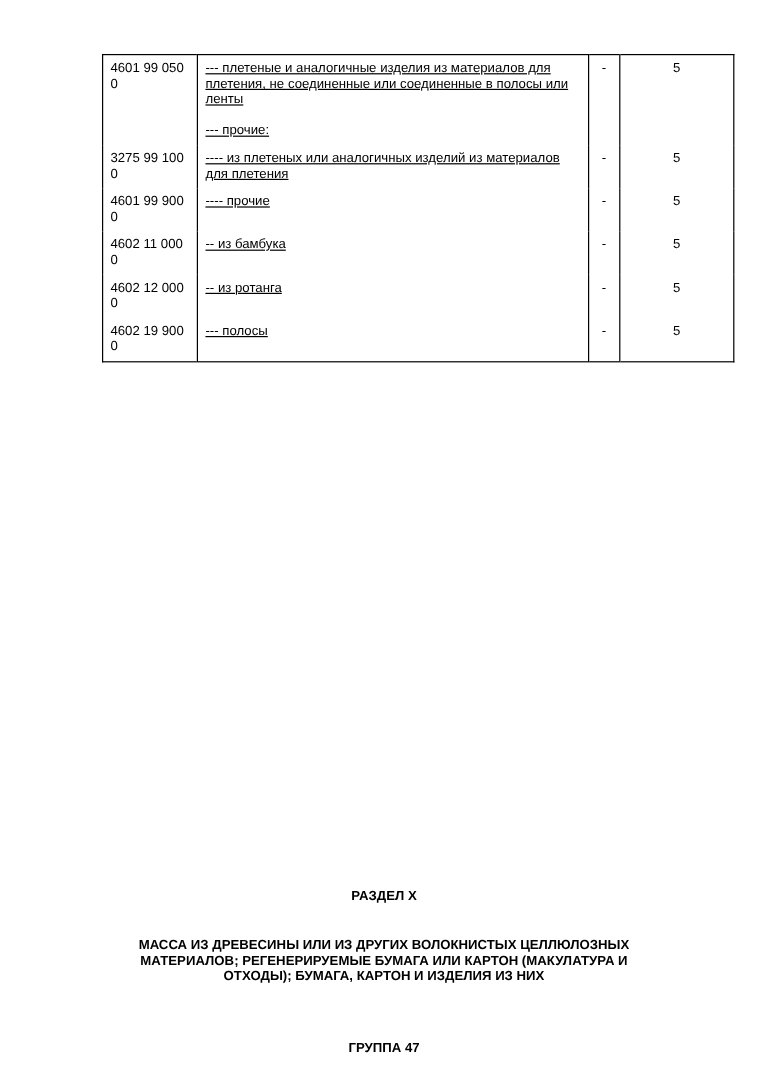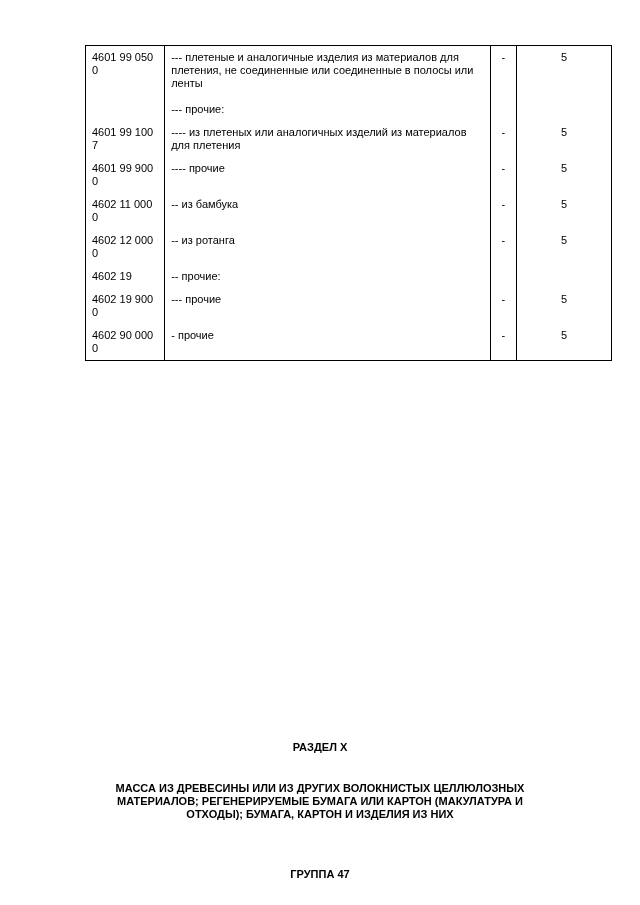--- a/index.html
+++ b/index.html
@@ -30,21 +30,21 @@
     font-size: 11px;
     line-height: 13px;
     table-layout: fixed;
   }
   table.tariff td {
     vertical-align: top;
     padding: 5px 6px 5px 6px;
     margin-left: 16px;
   }
   td.code-col  { width: 75px; }
-  td.desc-col  { width: 308px; border-left: 1px solid #000000; }
+  td.desc-col  { width: 308px; border-left: 1px solid #000000; text-decoration: underline; }
   td.duty-col  { width: 25px;  border-left: 1px solid #000000; text-align: center; }
   td.rate-col  { width: 90px;  border-left: 1px solid #000000; text-align: center; }
   td.desc-col p { margin: 0; }
   td.desc-col p + p { margin-top: 13px; }
 
   .footer-block {
     position: absolute;
     left: 0;
     width: 640px;
     text-align: center;
@@ -72,21 +72,21 @@
       <tr>
         <td class="code-col">4601 99 050 0</td>
         <td class="desc-col">
           <p>--- плетеные и аналогичные изделия из материалов для плетения, не соединенные или соединенные в полосы или ленты</p>
           <p>--- прочие:</p>
         </td>
         <td class="duty-col">-</td>
         <td class="rate-col">5</td>
       </tr>
       <tr>
-        <td class="code-col">4601 99 100 7</td>
+        <td class="code-col">3275 99 100 0</td>
         <td class="desc-col">
           <p>---- из плетеных или аналогичных изделий из материалов для плетения</p>
         </td>
         <td class="duty-col">-</td>
         <td class="rate-col">5</td>
       </tr>
       <tr>
         <td class="code-col">4601 99 900 0</td>
         <td class="desc-col">
           <p>---- прочие</p>
@@ -104,39 +104,23 @@
       </tr>
       <tr>
         <td class="code-col">4602 12 000 0</td>
         <td class="desc-col">
           <p>-- из ротанга</p>
         </td>
         <td class="duty-col">-</td>
         <td class="rate-col">5</td>
       </tr>
       <tr>
-        <td class="code-col">4602 19</td>
-        <td class="desc-col">
-          <p>-- прочие:</p>
-        </td>
-        <td class="duty-col"></td>
-        <td class="rate-col"></td>
-      </tr>
-      <tr>
         <td class="code-col">4602 19 900 0</td>
         <td class="desc-col">
-          <p>--- прочие</p>
-        </td>
-        <td class="duty-col">-</td>
-        <td class="rate-col">5</td>
-      </tr>
-      <tr>
-        <td class="code-col">4602 90 000 0</td>
-        <td class="desc-col">
-          <p>- прочие</p>
+          <p>--- полосы</p>
         </td>
         <td class="duty-col">-</td>
         <td class="rate-col">5</td>
       </tr>
     </tbody>
   </table>
 
   <div class="footer-block section-title">РАЗДЕЛ X</div>
 
   <div class="footer-block section-heading">

